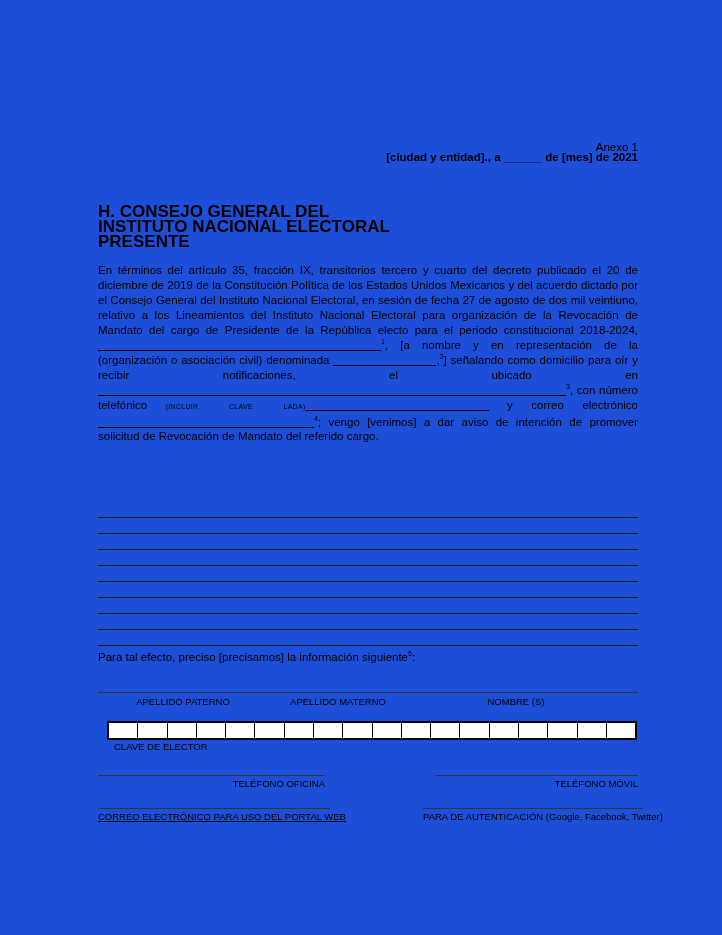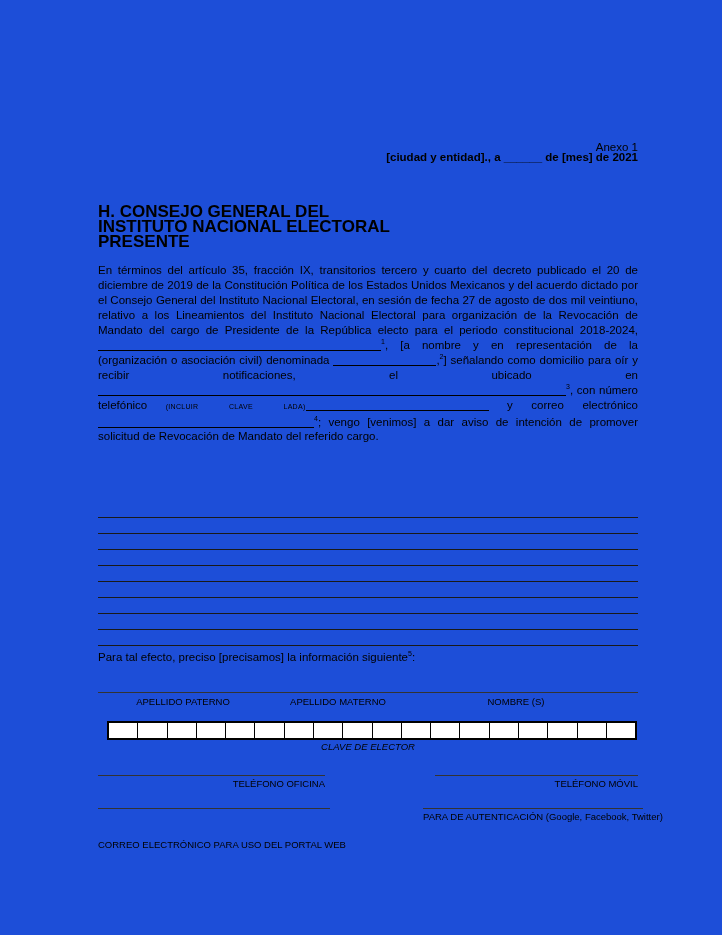--- a/index.html
+++ b/index.html
@@ -71,37 +71,36 @@
     border:2px solid #000;
     box-sizing:border-box;
     background:#fff;
   }
   .clave-cell{
     flex:1;border-right:1px solid #000;
   }
   .clave-cell:nth-child(4n){border-right-width:1.6px;}
   .clave-cell:last-child{border-right:none;}
   .clave-label{
-    position:absolute;top:741px;left:98px;width:540px;
-    text-align:center;
-    font-style:italic;
+    position:absolute;top:741px;left:114px;width:540px;
+    text-align:left;
   }
   .fill-col{
     position:absolute;height:15px;border-bottom:1px solid #333;
   }
   .col-label{
     position:absolute;text-align:right;
   }
   .tel-left{top:760px;left:98px;width:227px;}
   .tel-right{top:760px;left:435px;width:203px;}
   .tel-left-label{top:778px;left:98px;width:227px;}
   .tel-right-label{top:778px;left:435px;width:203px;}
   .mail-left{top:793px;left:98px;width:232px;}
   .mail-right{top:793px;left:423px;width:220px;}
-  .mail-left-label{top:839px;left:98px;width:232px;}
+  .mail-left-label{top:811px;left:98px;width:232px;text-decoration:underline;}
   .mail-right-label{top:811px;left:423px;width:220px;overflow:visible;}
 </style>
 </head>
 <body>
 
 <div class="page">
 
   <div class="annex">Anexo 1</div>
 
   <div class="dateline">[ciudad y entidad]., a ______ de [mes] de 2021</div>

